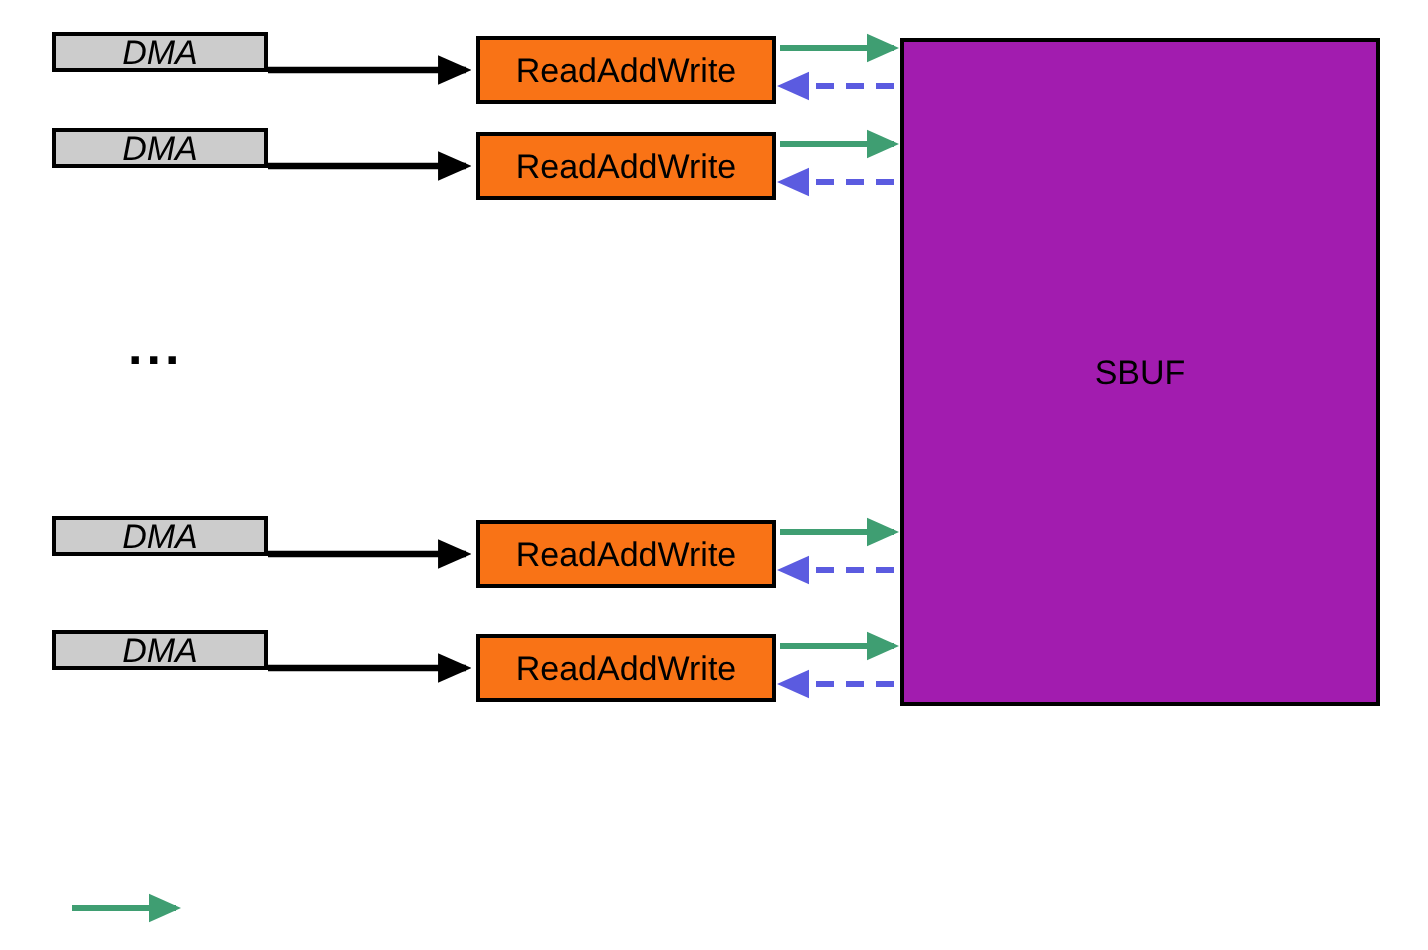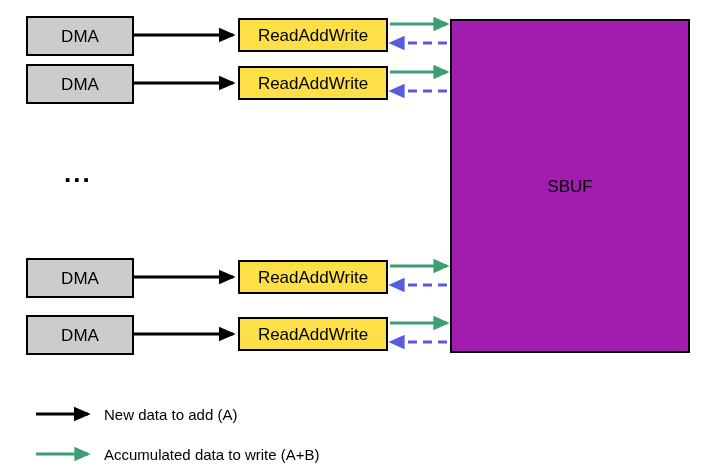--- a/index.html
+++ b/index.html
@@ -29,26 +29,27 @@
     justify-content: center;
     border: 2.5px solid #000000;
     font-size: 17px;
     color: #000000;
     line-height: 1;
     white-space: nowrap;
   }
   .node.dma {
     background: #cccccc;
     width: 108px;
-    height: 40px;
+    height: 20px;
     left: 26px;
     font-size: 17px;
+    font-style: italic;
   }
   .node.raw {
-    background: #fde047;
+    background: #f97316;
     width: 150px;
     height: 34px;
     left: 238px;
     font-size: 17px;
   }
   .node.sbuf {
     background: #a21caf;
     left: 450px;
     top: 19px;
     width: 240px;
@@ -170,38 +171,26 @@
     </g>
 
     <g>
       <line x1="447" y1="43" x2="391" y2="43" stroke="#5b5be0" stroke-width="3" stroke-dasharray="9,6" marker-end="url(#ah-purple)"></line>
       <line x1="447" y1="91" x2="391" y2="91" stroke="#5b5be0" stroke-width="3" stroke-dasharray="9,6" marker-end="url(#ah-purple)"></line>
       <line x1="447" y1="285" x2="391" y2="285" stroke="#5b5be0" stroke-width="3" stroke-dasharray="9,6" marker-end="url(#ah-purple)"></line>
       <line x1="447" y1="342" x2="391" y2="342" stroke="#5b5be0" stroke-width="3" stroke-dasharray="9,6" marker-end="url(#ah-purple)"></line>
     </g>
   </svg>
 
-  <div class="legend-item" id="legend-new-data">
-    <svg class="legend-swatch" viewBox="0 0 58 16">
-      <defs>
-        <marker id="lh-black" viewBox="0 0 10 10" refX="8.4" refY="5" markerWidth="5.2" markerHeight="5.2" orient="auto-start-reverse">
-          <path d="M 0 0.6 L 10 5 L 0 9.4 z" fill="#000000"></path>
-        </marker>
-      </defs>
-      <line x1="0" y1="8" x2="52" y2="8" stroke="#000000" stroke-width="3.2" marker-end="url(#lh-black)"></line>
-    </svg>
-    <span class="legend-label">New data to add (A)</span>
-  </div>
 
 
   <div class="legend-item" id="legend-accum">
     <svg class="legend-swatch" viewBox="0 0 58 16">
       <defs>
         <marker id="lh-green" viewBox="0 0 10 10" refX="8.4" refY="5" markerWidth="5.4" markerHeight="5.4" orient="auto-start-reverse">
           <path d="M 0 0.6 L 10 5 L 0 9.4 z" fill="#3f9e72"></path>
         </marker>
       </defs>
       <line x1="0" y1="8" x2="52" y2="8" stroke="#3f9e72" stroke-width="3" marker-end="url(#lh-green)"></line>
     </svg>
-    <span class="legend-label">Accumulated data to write (A+B)</span>
   </div>
 
 </div>
 
 </body></html>

